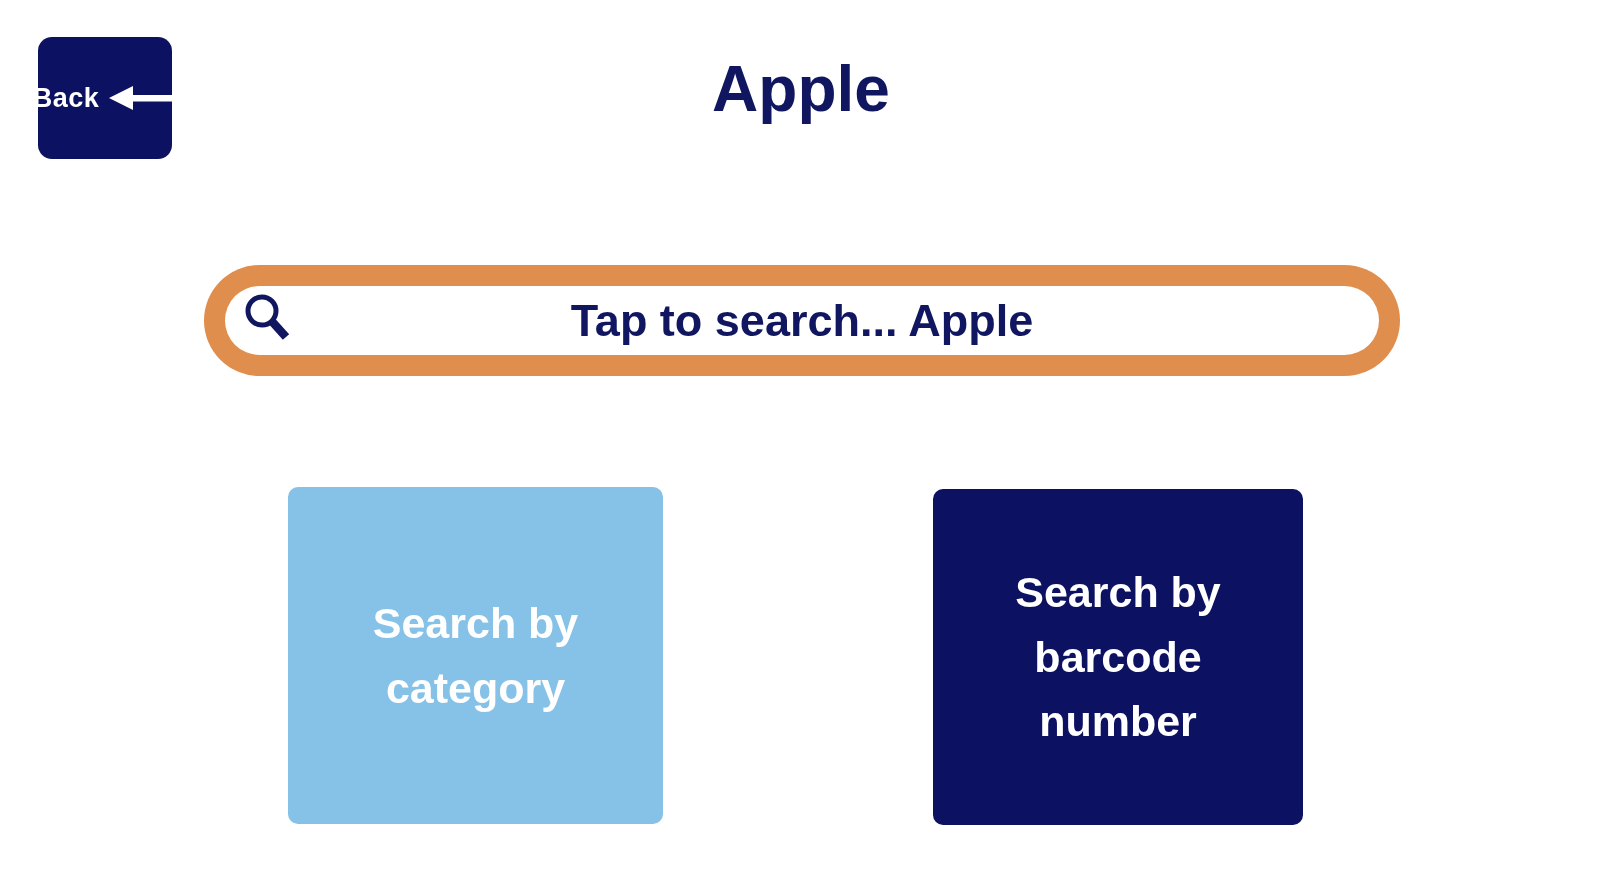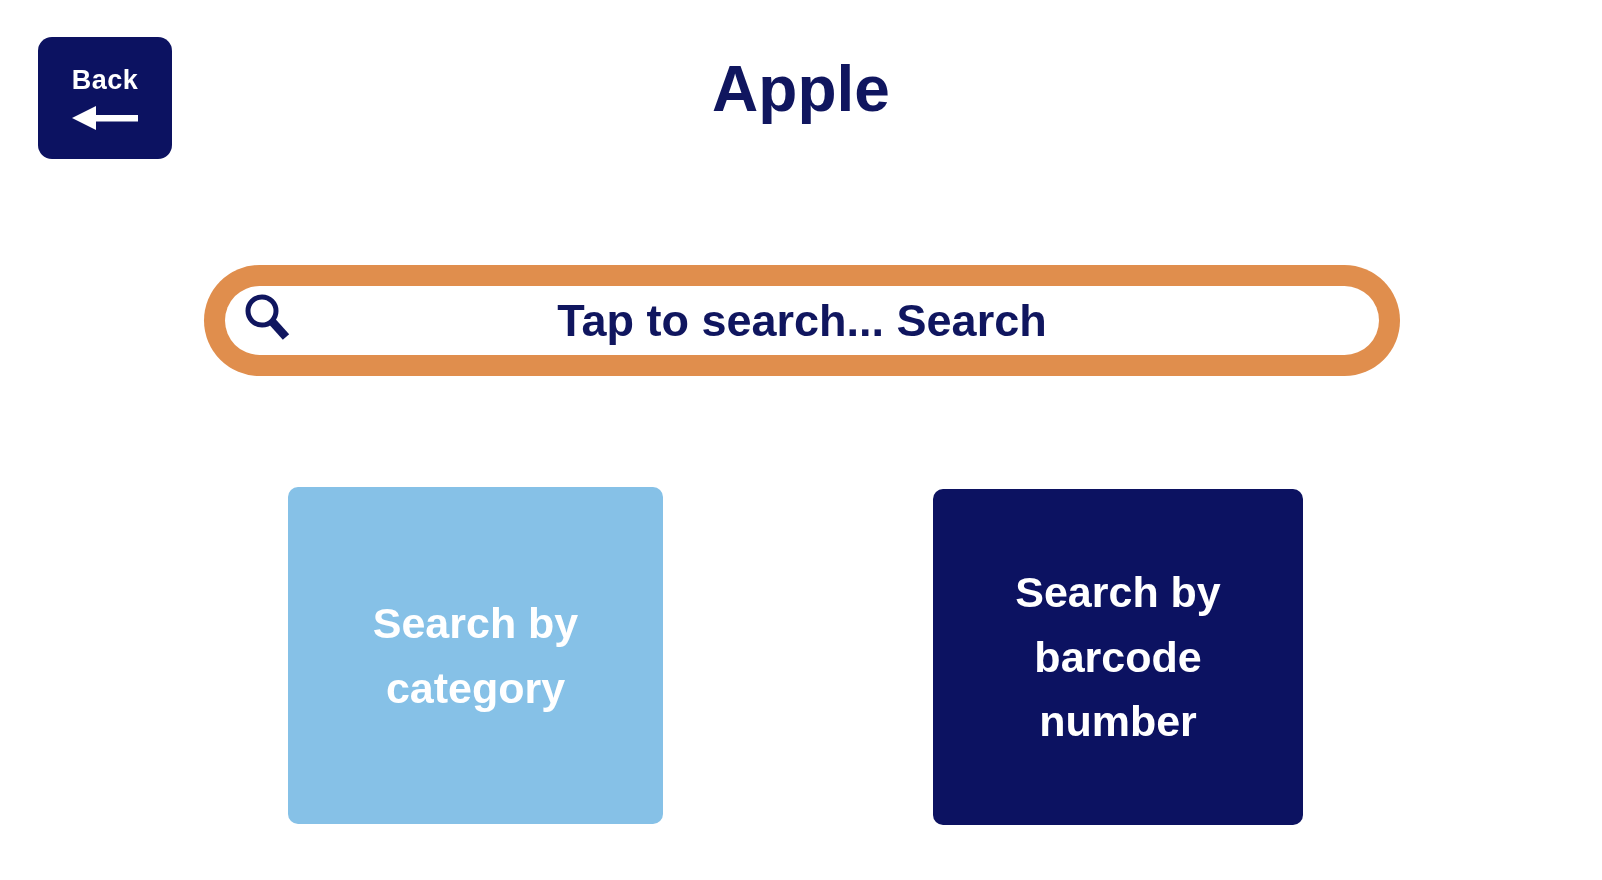--- a/index.html
+++ b/index.html
@@ -18,21 +18,21 @@
   
   .back-btn {
     position: absolute;
     left: 38px;
     top: 37px;
     width: 134px;
     height: 122px;
     background: #0C1261;
     border-radius: 14px;
     display: flex;
-    flex-direction: column;
+    flex-direction: row;
     align-items: center;
     justify-content: center;
     gap: 8px;
     cursor: pointer;
   }
   .back-label {
     color: #ffffff;
     font-size: 27px;
     font-weight: bold;
     letter-spacing: 0.5px;
@@ -133,21 +133,21 @@
 <div class="page-title">Apple</div>
 
 <div class="search-bar">
   <div class="search-inner">
     <span class="search-icon">
       <svg width="58" height="58" viewBox="0 0 58 58">
         <circle cx="21" cy="19" r="14" fill="none" stroke="#10165F" stroke-width="5"></circle>
         <line x1="31.5" y1="30" x2="45" y2="45" stroke="#10165F" stroke-width="8.5"></line>
       </svg>
     </span>
-    <span class="search-text">Tap to search... Search</span>
+    <span class="search-text">Tap to search... Apple</span>
   </div>
 </div>
 
 <div class="action-btn btn-category">Search by
 category</div>
 <div class="action-btn btn-barcode">Search by
 barcode
 number</div>
 
 </body></html>

